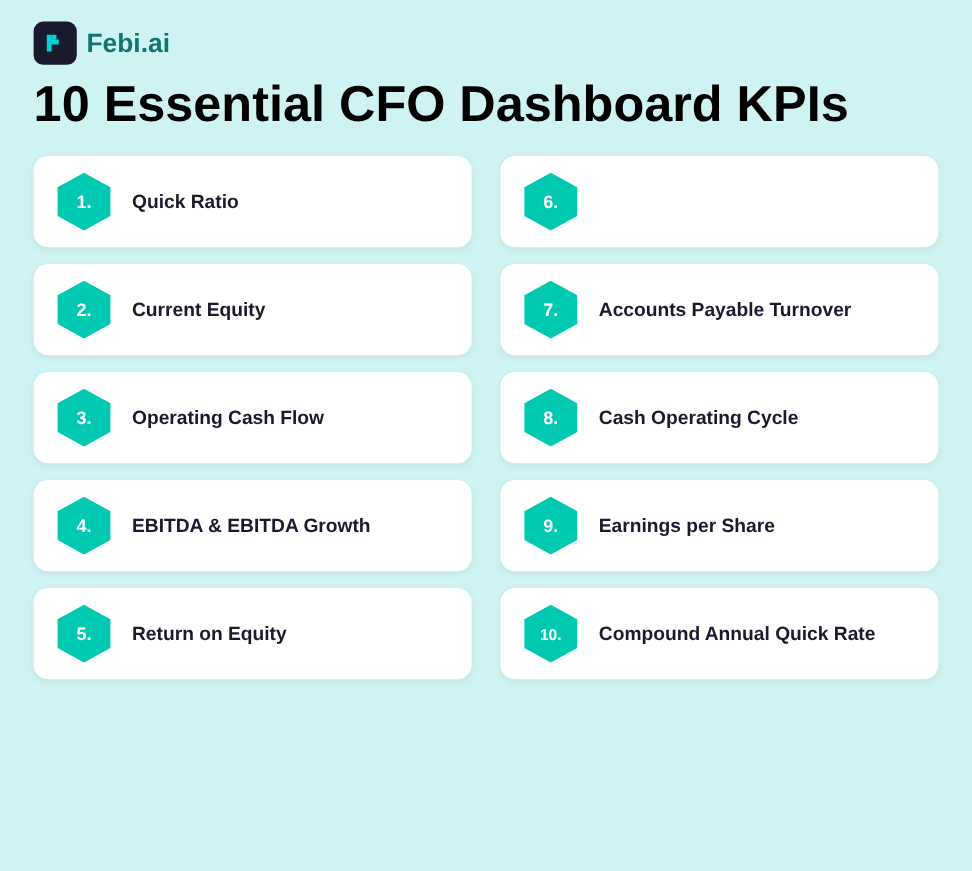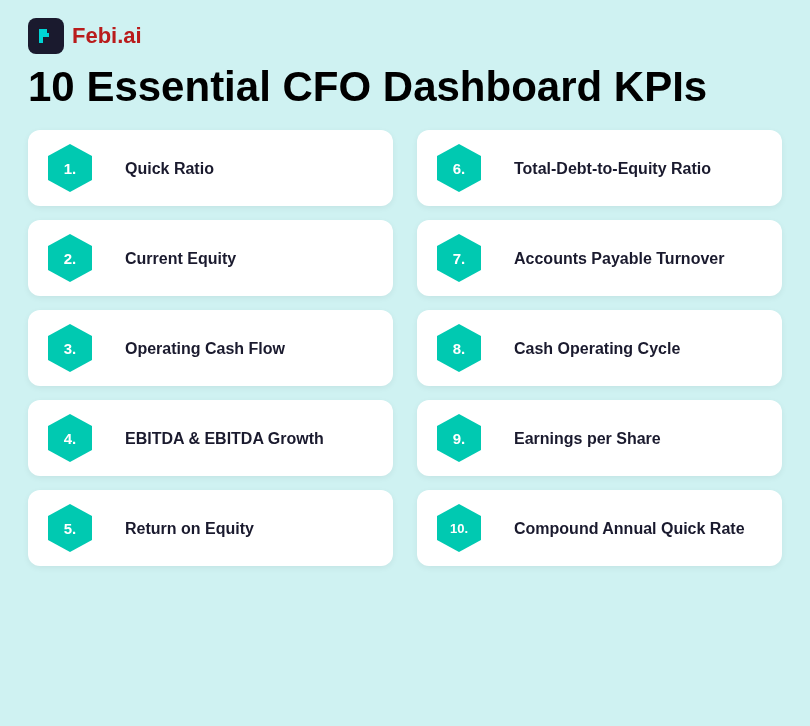--- a/index.html
+++ b/index.html
@@ -38,21 +38,21 @@
       justify-content: center;
       color: #00d4d4;
       font-weight: bold;
       font-size: 18px;
       font-style: italic;
     }
 
     .logo-text {
       font-size: 22px;
       font-weight: bold;
-      color: #b91c1c;
+      color: #0f766e;
     }
 
     
     .title {
       font-size: 42px;
       font-weight: 900;
       color: #000000;
       margin: 8px 0 20px 0;
       line-height: 1.1;
     }
@@ -101,21 +101,20 @@
       font-size: 15px;
       text-align: center;
       line-height: 1;
     }
 
     .kpi-label {
       font-size: 16px;
       font-weight: 800;
       color: #1a1a2e;
       line-height: 1.2;
-      margin-left: 15px;
     }
 
     
     .bottom-row {
       display: flex;
       gap: 24px;
       margin-top: 0;
     }
 
     .bottom-left {
@@ -178,21 +177,20 @@
       <span class="kpi-label">Quick Ratio</span>
     </div>
 
     <div class="kpi-item">
       <div class="hexagon-badge">
         <svg class="hexagon-svg" viewBox="0 0 52 52">
           <polygon points="26,2 48,14 48,38 26,50 4,38 4,14" fill="#00c9b1"></polygon>
         </svg>
         <span class="hex-number">6.</span>
       </div>
-      <span class="kpi-label">Total-Debt-to-Equity Ratio</span>
     </div>
 
     <div class="kpi-item">
       <div class="hexagon-badge">
         <svg class="hexagon-svg" viewBox="0 0 52 52">
           <polygon points="26,2 48,14 48,38 26,50 4,38 4,14" fill="#00c9b1"></polygon>
         </svg>
         <span class="hex-number">2.</span>
       </div>
       <span class="kpi-label">Current Equity</span>

